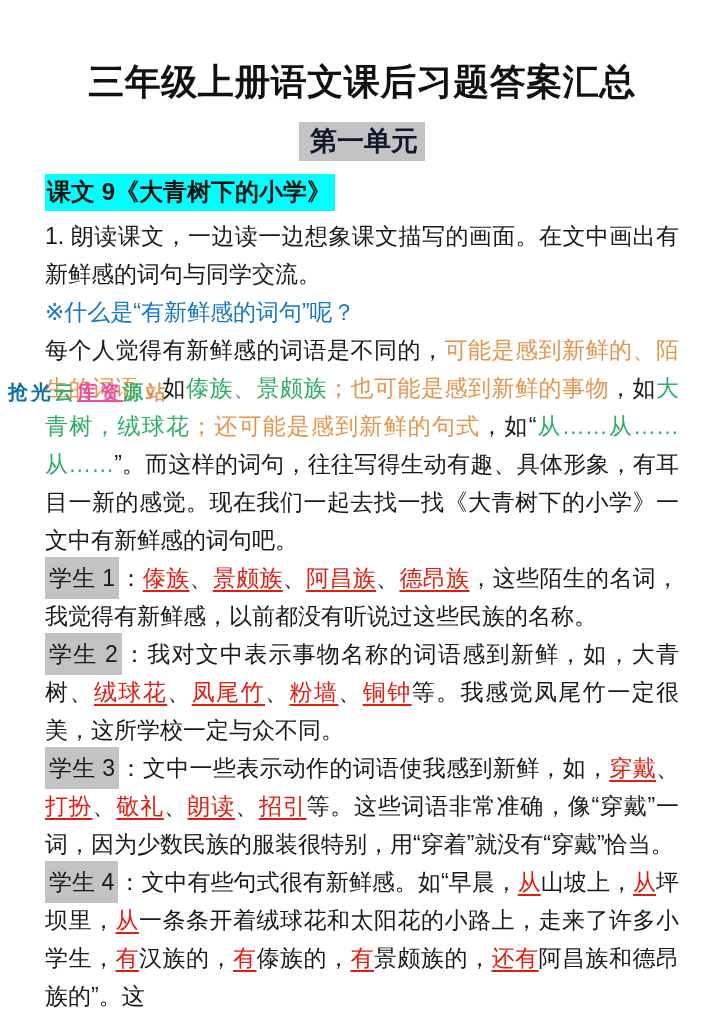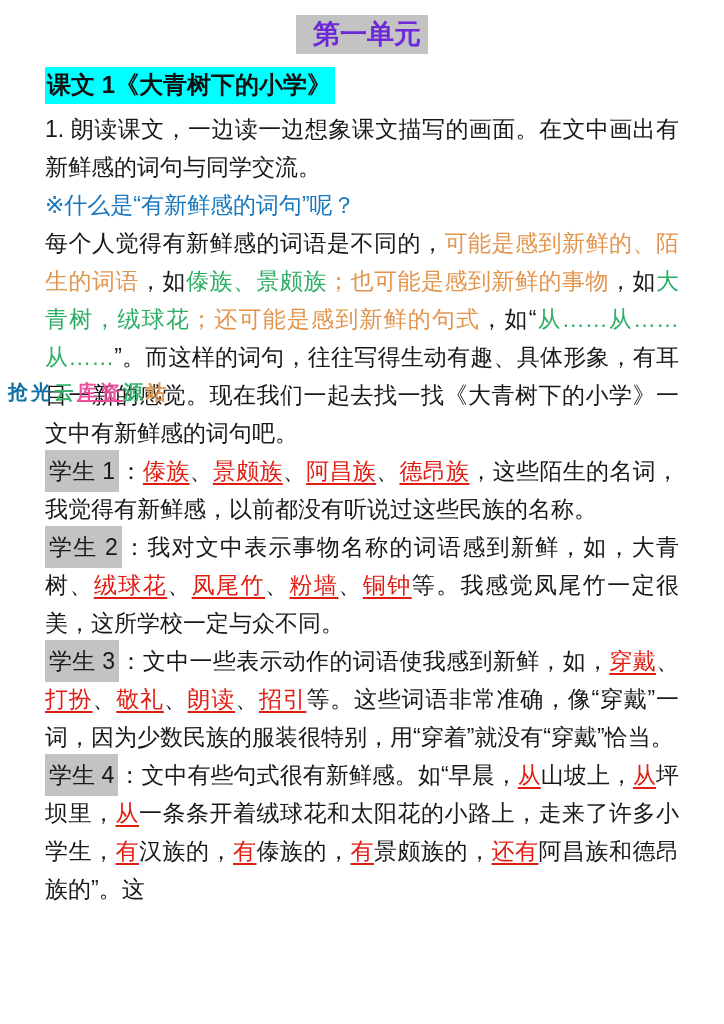--- a/index.html
+++ b/index.html
@@ -18,22 +18,22 @@
     font-size: 36px;
     font-weight: bold;
     color: #111111;
     letter-spacing: 0.5px;
   }
   .unit-row { text-align: center; margin-top: 15px; }
   .unit-hl {
     display: inline-block;
     font-size: 27px;
     font-weight: bold;
-    color: #6d28d9;
-    padding: 1px 7px 2px 17px;
+    color: #0f172a;
+    padding: 1px 7px 2px 11px;
   }
   .lesson-row { margin: 13px 0 4px 45px; }
   .lesson-hl {
     display: inline-block;
     font-size: 24px;
     font-weight: bold;
     color: #111111;
     padding: 2px 4px 3px 2px;
   }
   .content {
@@ -60,27 +60,28 @@
     letter-spacing: 3px;
     white-space: nowrap;
     opacity: 0.95;
     pointer-events: none;
   }
 </style>
 </head>
 <body>
 
 <div class="page">
+  <h1 class="doc-title">三年级上册语文课后习题答案汇总</h1>
 
   <div class="unit-row">
     <span class="unit-hl" style="background: rgb(195, 195, 195);">第一单元</span>
   </div>
 
   <div class="lesson-row">
-    <span class="lesson-hl" style="background: rgb(0, 255, 255);">课文 1《大青树下的小学》</span>
+    <span class="lesson-hl" style="background: rgb(0, 255, 255);">课文 9《大青树下的小学》</span>
   </div>
 
   <div class="content">
       <p class="para"><span>1. 朗读课文，一边读一边想象课文描写的画面。在文中画出有新鲜感的词句与同学交流。</span></p>
       <p class="para"><span class="b" style="color: rgb(24, 120, 190);">※什么是“有新鲜感的词句”呢？</span></p>
       <p class="para"><span>每个人觉得有新鲜感的词语是不同的，</span><span style="color: rgb(226, 149, 78);">可能是感到新鲜的、陌生的词语</span><span>，如</span><span style="color: rgb(47, 174, 102);">傣族、景颇族</span><span style="color: rgb(226, 149, 78);">；</span><span style="color: rgb(226, 149, 78);">也可能是感到新鲜的事物</span><span>，如</span><span style="color: rgb(47, 174, 102);">大青树，绒球花</span><span style="color: rgb(226, 149, 78);">；</span><span style="color: rgb(226, 149, 78);">还可能是感到新鲜的句式</span><span>，如“</span><span style="color: rgb(47, 174, 102);">从……从……从……</span><span>”。而这样的词句，往往写得生动有趣、具体形象，有耳目一新的感觉。现在我们一起去找一找《大青树下的小学》一文中有新鲜感的词句吧。</span></p>
       <p class="para"><span class="b hl" style="background: rgb(195, 195, 195);">学生 1</span><span>：</span><span class="u b" style="color: rgb(224, 29, 18); text-decoration-color: rgb(224, 29, 18);">傣族</span><span>、</span><span class="u b" style="color: rgb(224, 29, 18); text-decoration-color: rgb(224, 29, 18);">景颇族</span><span>、</span><span class="u b" style="color: rgb(224, 29, 18); text-decoration-color: rgb(224, 29, 18);">阿昌族</span><span>、</span><span class="u b" style="color: rgb(224, 29, 18); text-decoration-color: rgb(224, 29, 18);">德昂族</span><span>，这些陌生的名词，我觉得有新鲜感，以前都没有听说过这些民族的名称。</span></p>
       <p class="para"><span class="b hl" style="background: rgb(195, 195, 195);">学生 2</span><span>：我对文中表示事物名称的词语感到新鲜，如，大青树、</span><span class="u b" style="color: rgb(224, 29, 18); text-decoration-color: rgb(224, 29, 18);">绒球花</span><span>、</span><span class="u b" style="color: rgb(224, 29, 18); text-decoration-color: rgb(224, 29, 18);">凤尾竹</span><span>、</span><span class="u b" style="color: rgb(224, 29, 18); text-decoration-color: rgb(224, 29, 18);">粉墙</span><span>、</span><span class="u b" style="color: rgb(224, 29, 18); text-decoration-color: rgb(224, 29, 18);">铜钟</span><span>等。我感觉凤尾竹一定很美，这所学校一定与众不同。</span></p>
       <p class="para"><span class="b hl" style="background: rgb(195, 195, 195);">学生 3</span><span>：文中一些表示动作的词语使我感到新鲜，如，</span><span class="u b" style="color: rgb(224, 29, 18); text-decoration-color: rgb(224, 29, 18);">穿戴</span><span>、</span><span class="u b" style="color: rgb(224, 29, 18); text-decoration-color: rgb(224, 29, 18);">打扮</span><span>、</span><span class="u b" style="color: rgb(224, 29, 18); text-decoration-color: rgb(224, 29, 18);">敬礼</span><span>、</span><span class="u b" style="color: rgb(224, 29, 18); text-decoration-color: rgb(224, 29, 18);">朗读</span><span>、</span><span class="u b" style="color: rgb(224, 29, 18); text-decoration-color: rgb(224, 29, 18);">招引</span><span>等。这些词语非常准确，像“穿戴”一词，因为少数民族的服装很特别，用“穿着”就没有“穿戴”恰当。</span></p>
       <p class="para"><span class="b hl" style="background: rgb(195, 195, 195);">学生 4</span><span>：文中有些句式很有新鲜感。如“早晨，</span><span class="u b" style="color: rgb(224, 29, 18); text-decoration-color: rgb(224, 29, 18);">从</span><span>山坡上，</span><span class="u b" style="color: rgb(224, 29, 18); text-decoration-color: rgb(224, 29, 18);">从</span><span>坪坝里，</span><span class="u b" style="color: rgb(224, 29, 18); text-decoration-color: rgb(224, 29, 18);">从</span><span>一条条开着绒球花和太阳花的小路上，走来了许多小学生，</span><span class="u b" style="color: rgb(224, 29, 18); text-decoration-color: rgb(224, 29, 18);">有</span><span>汉族的，</span><span class="u b" style="color: rgb(224, 29, 18); text-decoration-color: rgb(224, 29, 18);">有</span><span>傣族的，</span><span class="u b" style="color: rgb(224, 29, 18); text-decoration-color: rgb(224, 29, 18);">有</span><span>景颇族的，</span><span class="u b" style="color: rgb(224, 29, 18); text-decoration-color: rgb(224, 29, 18);">还有</span><span>阿昌族和德昂族的”。这</span></p>

